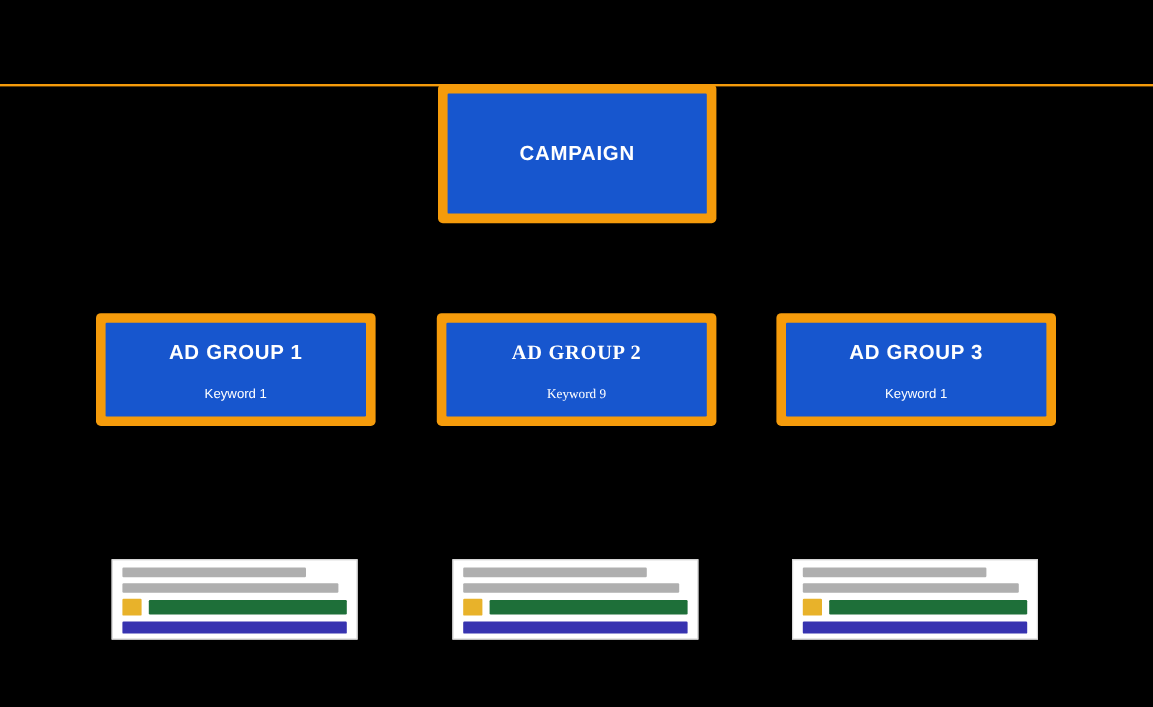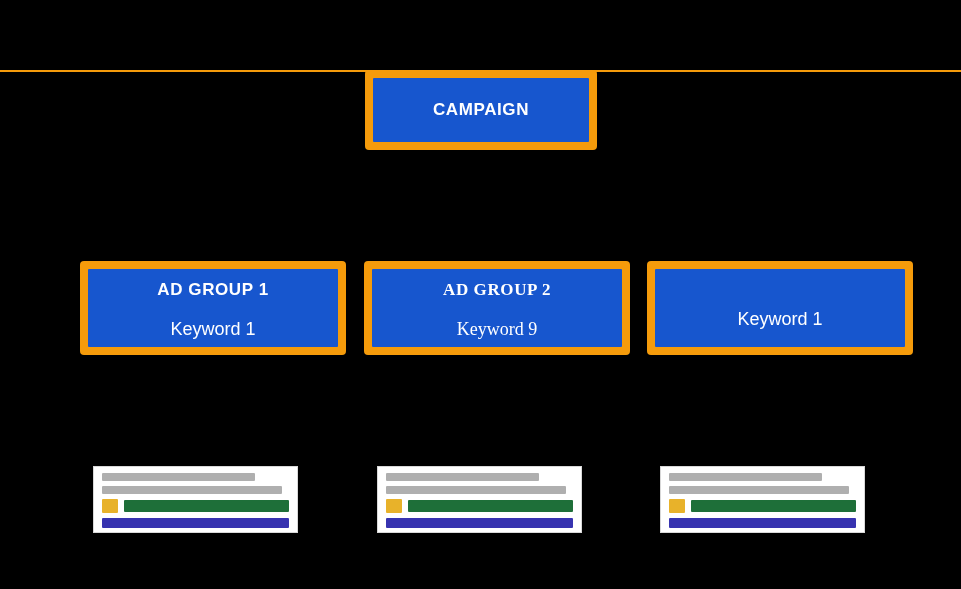--- a/index.html
+++ b/index.html
@@ -39,30 +39,30 @@
     color: #FFFFFF;
     font-weight: bold;
     font-size: 17px;
     letter-spacing: 0.6px;
     line-height: 1.2;
     text-align: center;
   }
   .node-sub {
     color: #FFFFFF;
     font-weight: normal;
-    font-size: 18px;
+    font-size: 11px;
     line-height: 1.2;
     text-align: center;
     margin-top: 19px;
   }
 
-  #campaign-node { left: 365px; top: 70px; width: 232px; height: 80px; }
+  #campaign-node { left: 365px; top: 70px; width: 232px; height: 116px; }
   #campaign-node .node-inner { justify-content: center; }
 
-  .adgroup-node { top: 261px; width: 266px; height: 94px; }
+  .adgroup-node { top: 261px; width: 233px; height: 94px; }
   #adgroup-node-0 { left: 80px; }
   #adgroup-node-1 { left: 364px; font-family: Liberation Serif, serif; }
   #adgroup-node-2 { left: 647px; }
   .adgroup-node .node-inner { justify-content: center; padding-top: 4px; }
 
   
   .ad-card {
     position: absolute;
     top: 466px;
     width: 205px; height: 67px;
@@ -109,20 +109,21 @@
 
   <div class="node adgroup-node" id="adgroup-node-1">
     <div class="node-inner">
       <div class="node-title">AD GROUP 2</div>
       <div class="node-sub">Keyword 9</div>
     </div>
   </div>
 
   <div class="node adgroup-node" id="adgroup-node-2">
     <div class="node-inner">
+      <div class="node-title">AD GROUP 3</div>
       <div class="node-sub">Keyword 1</div>
     </div>
   </div>
 
   <div class="ad-card" id="ad-card-0">
     <div class="bar bar-gray line-1"></div>
     <div class="bar bar-gray line-2"></div>
     <div class="ad-url-row">
       <div class="ad-badge"></div>
       <div class="bar bar-green ad-url"></div>

